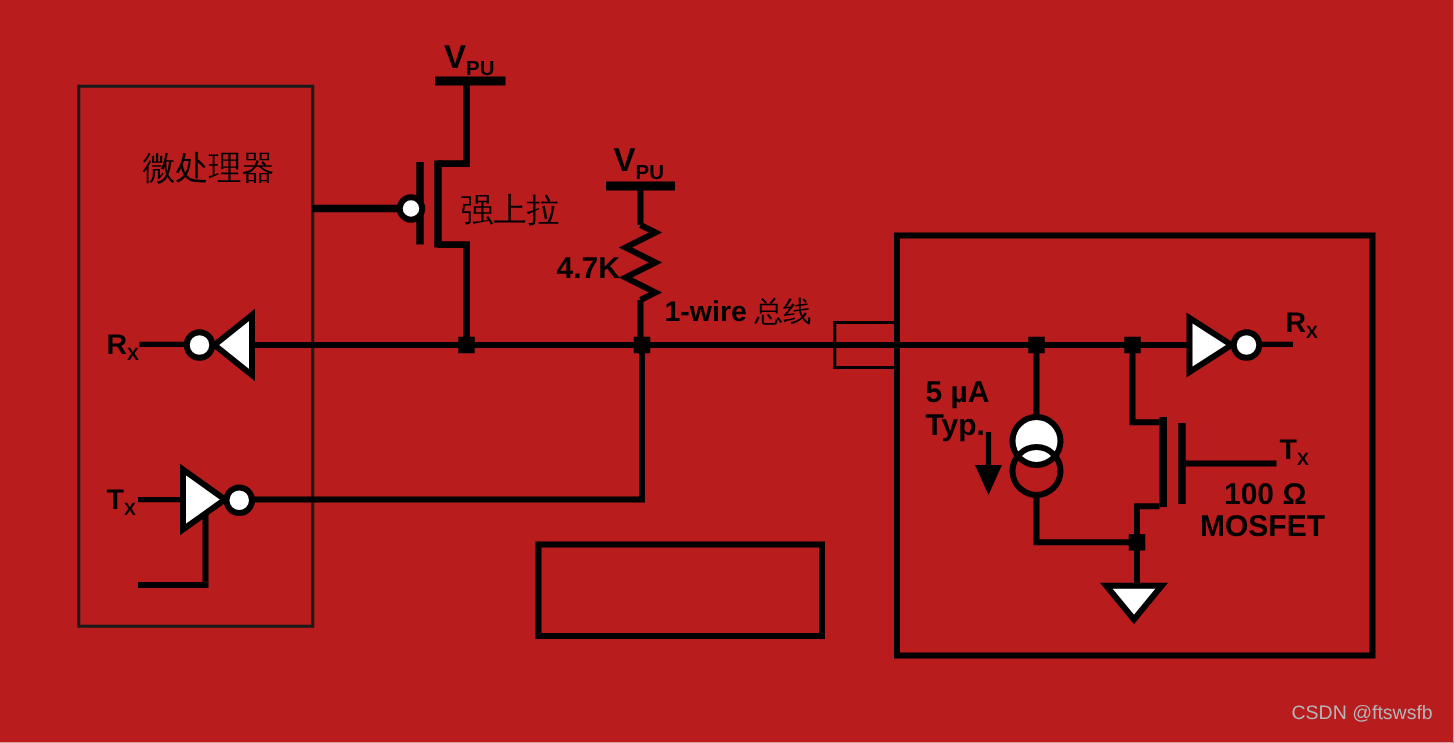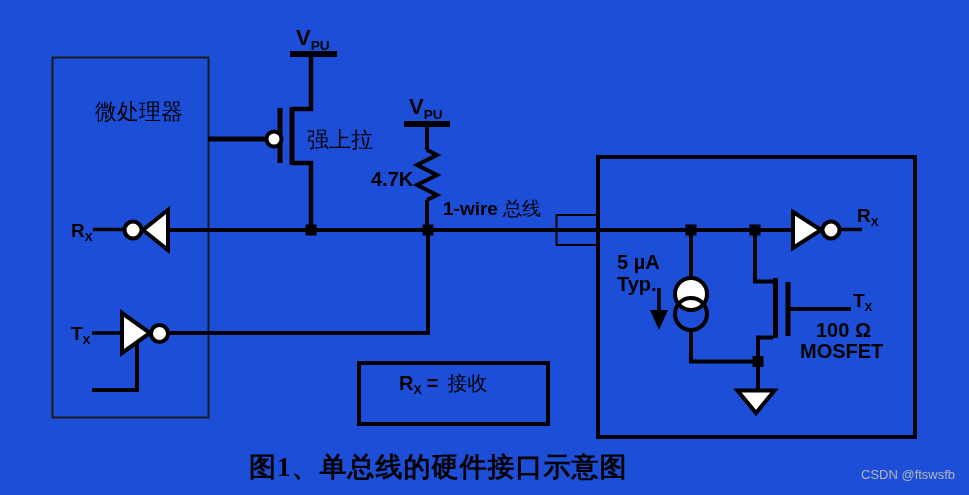--- a/index.html
+++ b/index.html
@@ -1,17 +1,17 @@
 <!DOCTYPE html>
 <html><head>
 <meta charset="utf-8">
 <style>
   html,body{margin:0;padding:0;background:#fff;}
   #stage{
-    position:relative;width:969px;height:495px;background:#1d4ed8;
+    position:relative;width:969px;height:495px;background:#b91c1c;
     font-family:"Liberation Sans","DejaVu Sans",sans-serif;overflow:hidden;
   }
   #stage svg{position:absolute;left:0;top:0;}
   .lbl{position:absolute;color:#000;white-space:nowrap;line-height:1;}
   .b{font-weight:bold;}
   .f22{font-size:22px;}
   .f21{font-size:21px;}
   .f20{font-size:20px;}
   .f19{font-size:19px;}
   .sx{font-size:62%;font-weight:bold;position:relative;top:0.35em;line-height:0;}
@@ -142,21 +142,19 @@
   <div class="lbl b f19" style="left:857px;top:206px;"><span>R</span><span class="sx">X</span></div>
 
   <div class="lbl b f19" style="left:853px;top:291px;"><span>T</span><span class="sx">X</span></div>
 
   <div class="lbl b f20" style="left:816px;top:320px;">100 Ω</div>
 
   <div class="lbl b f20" style="left:800px;top:341px;">MOSFET</div>
 
   <div class="legend-box">
     <div class="legend-rows">
-      <div><span class="b">R</span><span class="sx">X</span><span class="legend-eq">=</span><span>接收</span></div>
     </div>
   </div>
 
-  <div class="caption">图1、单总线的硬件接口示意图</div>
 
   <div class="watermark">CSDN @ftswsfb</div>
 
 </div>
 
 </body></html>

